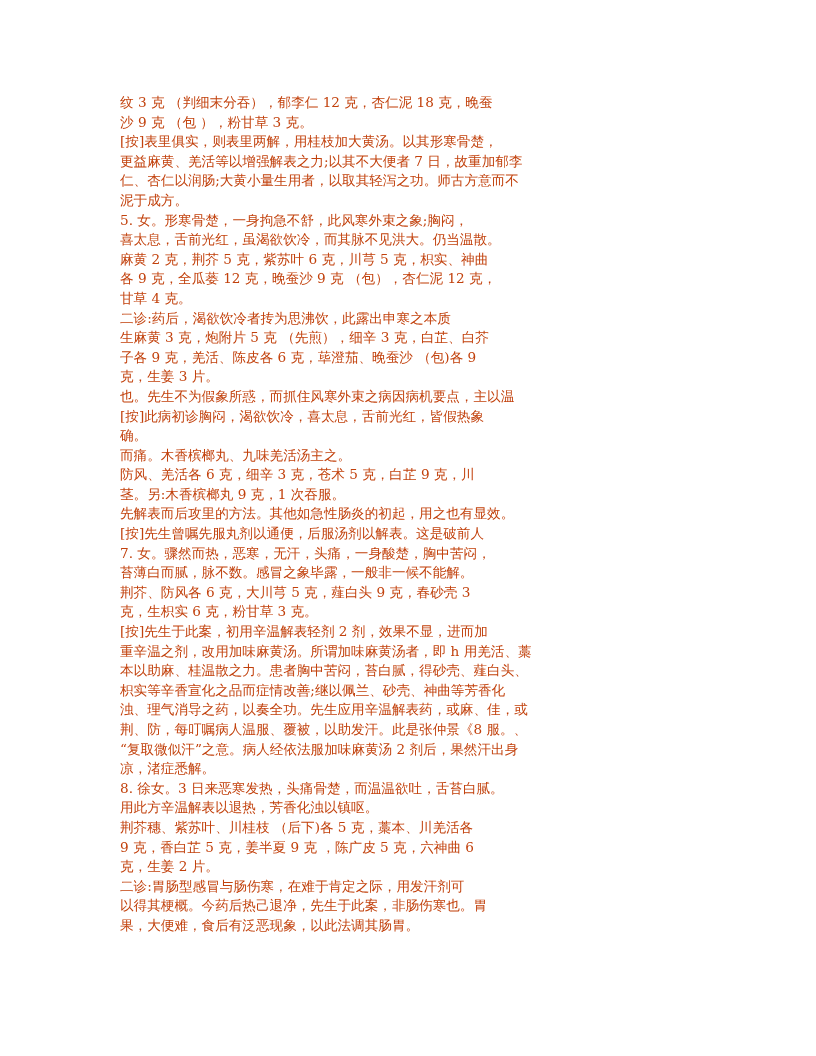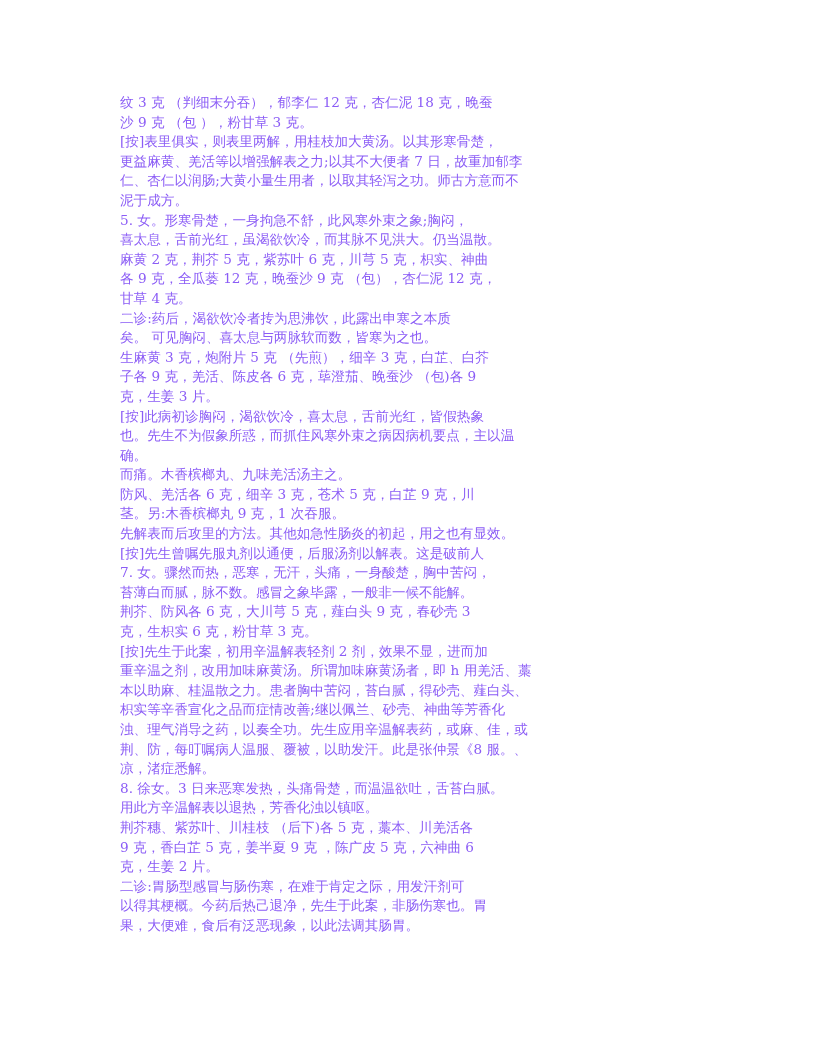--- a/index.html
+++ b/index.html
@@ -5,62 +5,62 @@
   html, body { margin: 0; padding: 0; background: #ffffff; }
   body { width: 816px; height: 1056px; position: relative; overflow: hidden; }
   .page {
     position: absolute;
     left: 120px;
     top: 93px;
     width: 440px;
     font-family: "DejaVu Serif", "Liberation Serif", serif;
     font-size: 13.6px;
     line-height: 19.6px;
-    color: #8b5cf6;
+    color: #c2410c;
   }
   .line { white-space: nowrap; height: 19.6px; }
 </style>
 </head>
 <body>
 
 <div class="page">
   <div class="line">纹 3 克 （判细末分吞），郁李仁 12 克，杏仁泥 18 克，晚蚕</div>
   <div class="line">沙 9 克 （包 ），粉甘草 3 克。</div>
   <div class="line">[按]表里俱实，则表里两解，用桂枝加大黄汤。以其形寒骨楚，</div>
   <div class="line">更益麻黄、羌活等以增强解表之力;以其不大便者 7 日，故重加郁李</div>
   <div class="line">仁、杏仁以润肠;大黄小量生用者，以取其轻泻之功。师古方意而不</div>
   <div class="line">泥于成方。</div>
   <div class="line">5. 女。形寒骨楚，一身拘急不舒，此风寒外束之象;胸闷，</div>
   <div class="line">喜太息，舌前光红，虽渴欲饮冷，而其脉不见洪大。仍当温散。</div>
   <div class="line">麻黄 2 克，荆芥 5 克，紫苏叶 6 克，川芎 5 克，枳实、神曲</div>
   <div class="line">各 9 克，全瓜蒌  12 克，晚蚕沙 9 克 （包），杏仁泥  12 克，</div>
   <div class="line">甘草 4 克。</div>
   <div class="line">二诊:药后，渴欲饮冷者抟为思沸饮，此露出申寒之本质</div>
-  <div class="line">矣。  可见胸闷、喜太息与两脉软而数，皆寒为之也。</div>
   <div class="line">生麻黄 3 克，炮附片 5 克 （先煎），细辛 3 克，白芷、白芥</div>
   <div class="line">子各 9 克，羌活、陈皮各 6 克，荜澄茄、晚蚕沙 （包)各 9</div>
   <div class="line">克，生姜 3 片。</div>
+  <div class="line">也。先生不为假象所惑，而抓住风寒外束之病因病机要点，主以温</div>
   <div class="line">[按]此病初诊胸闷，渴欲饮冷，喜太息，舌前光红，皆假热象</div>
-  <div class="line">也。先生不为假象所惑，而抓住风寒外束之病因病机要点，主以温</div>
   <div class="line">确。</div>
   <div class="line">而痛。木香槟榔丸、九味羌活汤主之。</div>
   <div class="line">防风、羌活各 6 克，细辛 3 克，苍术 5 克，白芷 9 克，川</div>
   <div class="line">茎。另:木香槟榔丸 9 克，1 次吞服。</div>
   <div class="line">先解表而后攻里的方法。其他如急性肠炎的初起，用之也有显效。</div>
   <div class="line">[按]先生曾嘱先服丸剂以通便，后服汤剂以解表。这是破前人</div>
   <div class="line">7. 女。骤然而热，恶寒，无汗，头痛，一身酸楚，胸中苦闷，</div>
   <div class="line">苔薄白而腻，脉不数。感冒之象毕露，一般非一候不能解。</div>
   <div class="line">荆芥、防风各  6 克，大川芎 5 克，薤白头 9 克，春砂壳 3</div>
   <div class="line">克，生枳实 6 克，粉甘草 3 克。</div>
   <div class="line">[按]先生于此案，初用辛温解表轻剂 2 剂，效果不显，进而加</div>
   <div class="line">重辛温之剂，改用加味麻黄汤。所谓加味麻黄汤者，即 h 用羌活、藁</div>
   <div class="line">本以助麻、桂温散之力。患者胸中苦闷，苔白腻，得砂壳、薤白头、</div>
   <div class="line">枳实等辛香宣化之品而症情改善;继以佩兰、砂壳、神曲等芳香化</div>
   <div class="line">浊、理气消导之药，以奏全功。先生应用辛温解表药，或麻、佳，或</div>
   <div class="line">荆、防，每叮嘱病人温服、覆被，以助发汗。此是张仲景《8 服。、</div>
+  <div class="line">“复取微似汗”之意。病人经依法服加味麻黄汤 2 剂后，果然汗出身</div>
   <div class="line">凉，渚症悉解。</div>
   <div class="line">8. 徐女。3 日来恶寒发热，头痛骨楚，而温温欲吐，舌苔白腻。</div>
   <div class="line">用此方辛温解表以退热，芳香化浊以镇呕。</div>
   <div class="line">荆芥穗、紫苏叶、川桂枝 （后下)各 5 克，藁本、川羌活各</div>
   <div class="line">9 克，香白芷  5 克，姜半夏 9 克  ，陈广皮  5 克，六神曲 6</div>
   <div class="line">克，生姜 2 片。</div>
   <div class="line">二诊:胃肠型感冒与肠伤寒，在难于肯定之际，用发汗剂可</div>
   <div class="line">以得其梗概。今药后热己退净，先生于此案，非肠伤寒也。胃</div>
   <div class="line">果，大便难，食后有泛恶现象，以此法调其肠胃。</div>
 </div>

